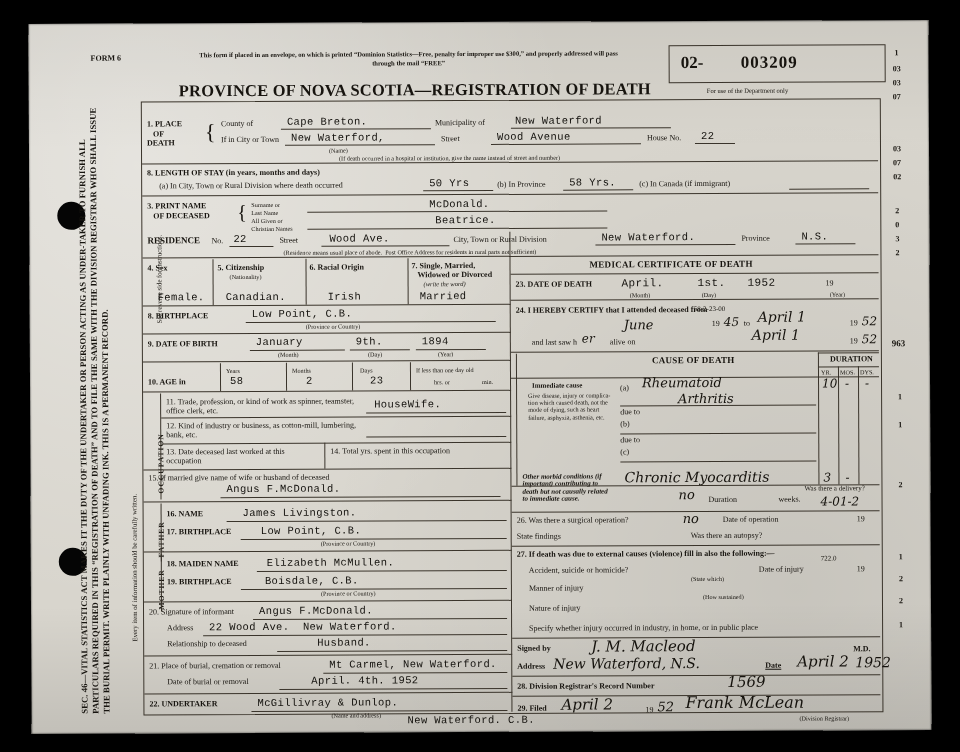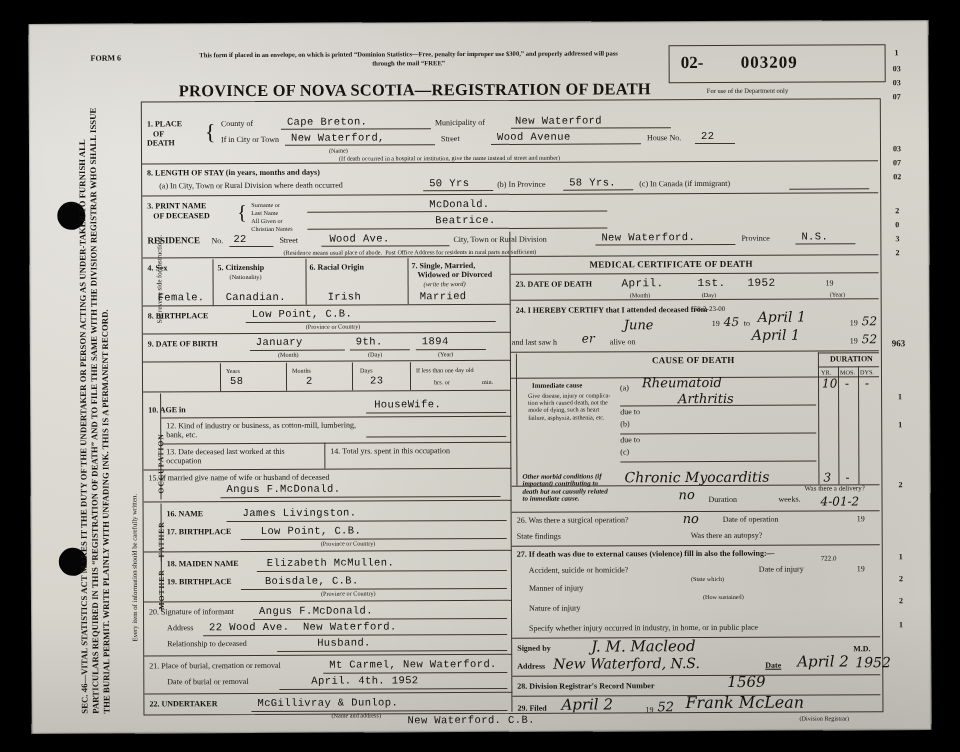--- a/index.html
+++ b/index.html
@@ -212,21 +212,21 @@
     <div class="t b sm8" style="left:486px;top:284px;">24. I HEREBY CERTIFY that I attended deceased from</div>
     <div class="t hw" style="left:594px;top:296px;font-size:13px;">June</div>
     <div class="t sm8" style="left:682px;top:298px;">19</div>
     <div class="t hw" style="left:694px;top:294px;font-size:12px;">45</div>
     <div class="t sm8" style="left:714px;top:298px;">to</div>
     <div class="t hw" style="left:728px;top:288px;font-size:14px;">April 1</div>
     <div class="t sm8" style="left:820px;top:298px;">19</div>
     <div class="t hw" style="left:832px;top:294px;font-size:12px;">52</div>
     <div class="t sm7" style="left:664px;top:284px;">58-2-23-00</div>
 
-    <div class="t sm8" style="left:482px;top:316px;">and last saw h</div>
+    <div class="t sm8" style="left:502px;top:316px;">and last saw h</div>
     <div class="t hw" style="left:552px;top:310px;font-size:12px;">er</div>
     <div class="t sm8" style="left:580px;top:316px;">alive on</div>
     <div class="t hw" style="left:722px;top:306px;font-size:14px;">April 1</div>
     <div class="t sm8" style="left:820px;top:316px;">19</div>
     <div class="t hw" style="left:832px;top:312px;font-size:12px;">52</div>
     <div class="ln" style="left:481px;top:330px;width:368px;"></div>
 
     <div class="t b sm8" style="left:118px;top:316px;">9. DATE OF BIRTH</div>
     <div class="t ty" style="left:226px;top:313px;font-size:10.5px;">January</div>
     <div class="ln" style="left:220px;top:327px;width:95px;"></div>
@@ -269,39 +269,40 @@
     <div class="ln" style="left:590px;top:412px;width:196px;"></div>
     <div class="t sm8" style="left:590px;top:414px;">due to</div>
     <div class="t sm8" style="left:590px;top:426px;">(c)</div>
     <div class="ln" style="left:590px;top:440px;width:196px;"></div>
 
     <div class="t hw" style="left:594px;top:448px;font-size:14px;">Chronic Myocarditis</div>
     <div class="t hw" style="left:793px;top:450px;font-size:12px;">3</div>
     <div class="t hw" style="left:815px;top:450px;font-size:12px;">-</div>
     <div class="ln" style="left:481px;top:464px;width:368px;"></div>
 
-    <div class="t b sm8" style="left:118px;top:354px;margin-top:28px;">10. AGE in</div>
+    <div class="t b sm8" style="left:118px;top:354px;">10. AGE in</div>
     <div class="t sm" style="left:196px;top:344px;">Years</div>
     <div class="t sm" style="left:262px;top:344px;">Months</div>
     <div class="t sm" style="left:330px;top:344px;">Days</div>
     <div class="t sm" style="left:386px;top:344px;">If less than one day old</div>
     <div class="t ty" style="left:200px;top:352px;font-size:10.5px;">58</div>
     <div class="t ty" style="left:276px;top:352px;font-size:10.5px;">2</div>
     <div class="t ty" style="left:340px;top:352px;font-size:10.5px;">23</div>
     <div class="t sm" style="left:404px;top:356px;">hrs. or</div>
     <div class="t sm" style="left:452px;top:356px;">min.</div>
     <div class="vln" style="left:190px;top:340px;height:28px;"></div>
     <div class="vln" style="left:256px;top:340px;height:28px;"></div>
     <div class="vln" style="left:322px;top:340px;height:28px;"></div>
     <div class="vln" style="left:380px;top:340px;height:28px;"></div>
     <div class="ln" style="left:113px;top:368px;width:368px;"></div>
 
     <div class="vert b" style="left:126px;top:470px;font-size:7.5px;letter-spacing:1px;">OCCUPATION</div>
     <div class="vln" style="left:130px;top:370px;height:106px;"></div>
 
+    <div class="t sm8" style="left:136px;top:374px;width:200px;line-height:9px;white-space:normal;">11. Trade, profession, or kind of work as spinner, teamster, office clerk, etc.</div>
     <div class="t ty" style="left:344px;top:376px;font-size:10.5px;">HouseWife.</div>
     <div class="ln" style="left:336px;top:390px;width:140px;"></div>
     <div class="ln" style="left:131px;top:394px;width:350px;"></div>
 
     <div class="t sm8" style="left:136px;top:398px;width:200px;line-height:9px;white-space:normal;">12. Kind of industry or business, as cotton-mill, lumbering, bank, etc.</div>
     <div class="ln" style="left:336px;top:414px;width:140px;"></div>
     <div class="ln" style="left:131px;top:420px;width:350px;"></div>
 
     <div class="t sm8" style="left:136px;top:424px;width:150px;line-height:9px;white-space:normal;">13. Date deceased last worked at this occupation</div>
     <div class="t sm8" style="left:300px;top:424px;width:130px;line-height:9px;white-space:normal;">14. Total yrs. spent in this occupation</div>

